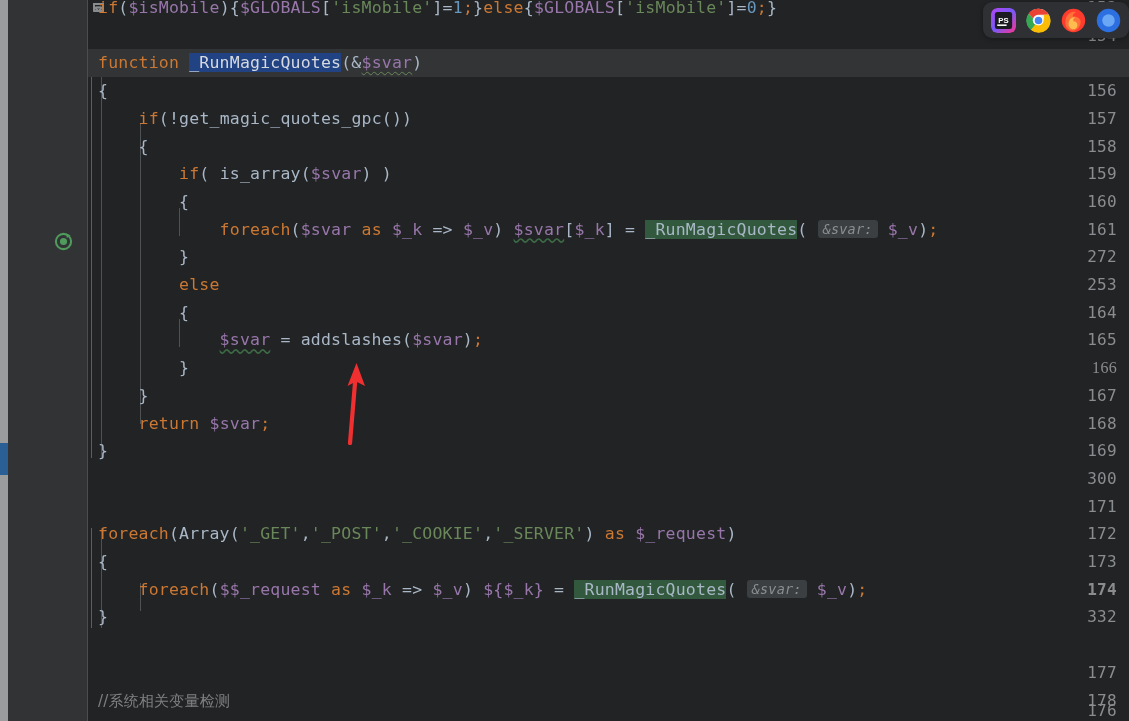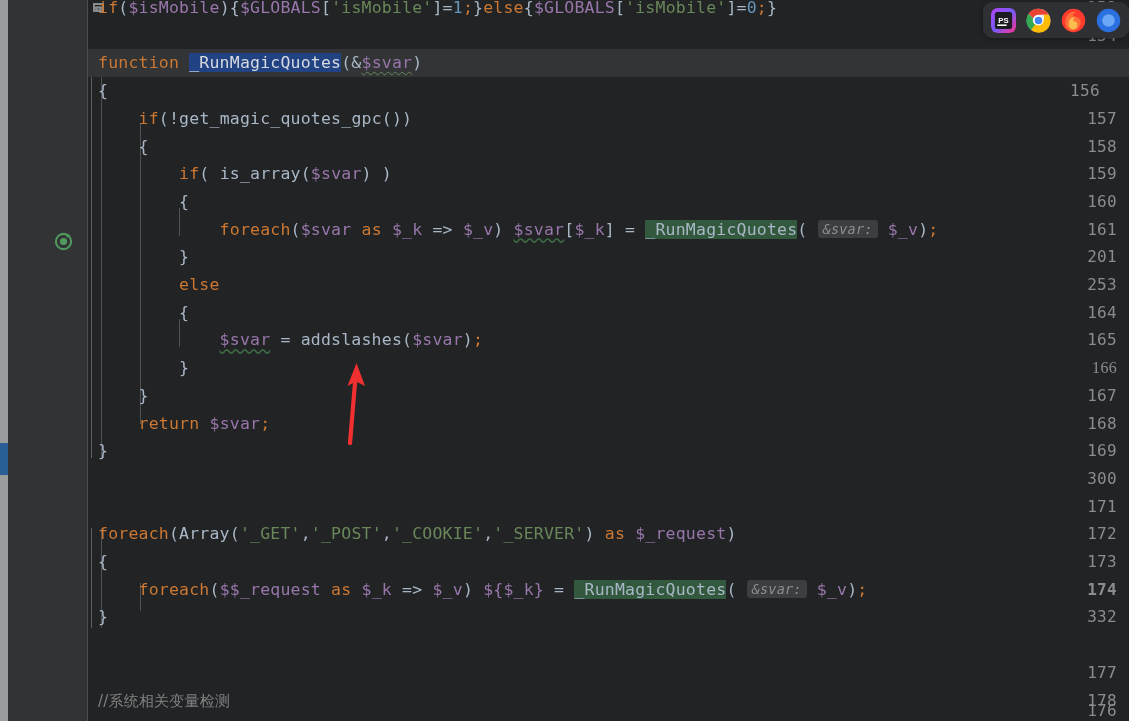--- a/index.html
+++ b/index.html
@@ -105,27 +105,27 @@
     <div class="mark" style="top:443px;height:32px;"></div>
   </div>
 
   <div class="gutter"></div>
   <div class="gutter-sep"></div>
 
   <div id="linenos">
       <div class="lineno" style="top: -6px;">153</div>
       <div class="lineno" style="top: 21.7px;">154</div>
       <div class="lineno cur" style="top: 49.4px;">155</div>
-      <div class="lineno" style="top: 77.1px; text-align: center;">156</div>
+      <div class="lineno" style="top: 77.1px;">156</div>
       <div class="lineno" style="top: 104.8px;">157</div>
       <div class="lineno" style="top: 132.5px;">158</div>
       <div class="lineno" style="top: 160.2px;">159</div>
       <div class="lineno" style="top: 187.9px;">160</div>
       <div class="lineno" style="top: 215.6px; text-align: right;">161</div>
-      <div class="lineno" style="top: 243.3px;">201</div>
+      <div class="lineno" style="top: 243.3px;">272</div>
       <div class="lineno" style="top: 271px;">253</div>
       <div class="lineno" style="top: 298.7px;">164</div>
       <div class="lineno" style="top: 326.4px;">165</div>
       <div class="lineno" style="top: 354.1px; font-family: Liberation Serif, serif;">166</div>
       <div class="lineno" style="top: 381.8px;">167</div>
       <div class="lineno" style="top: 409.5px;">168</div>
       <div class="lineno" style="top: 437.2px;">169</div>
       <div class="lineno" style="top: 464.9px;">300</div>
       <div class="lineno" style="top: 492.6px;">171</div>
       <div class="lineno" style="top: 520.3px;">172</div>

